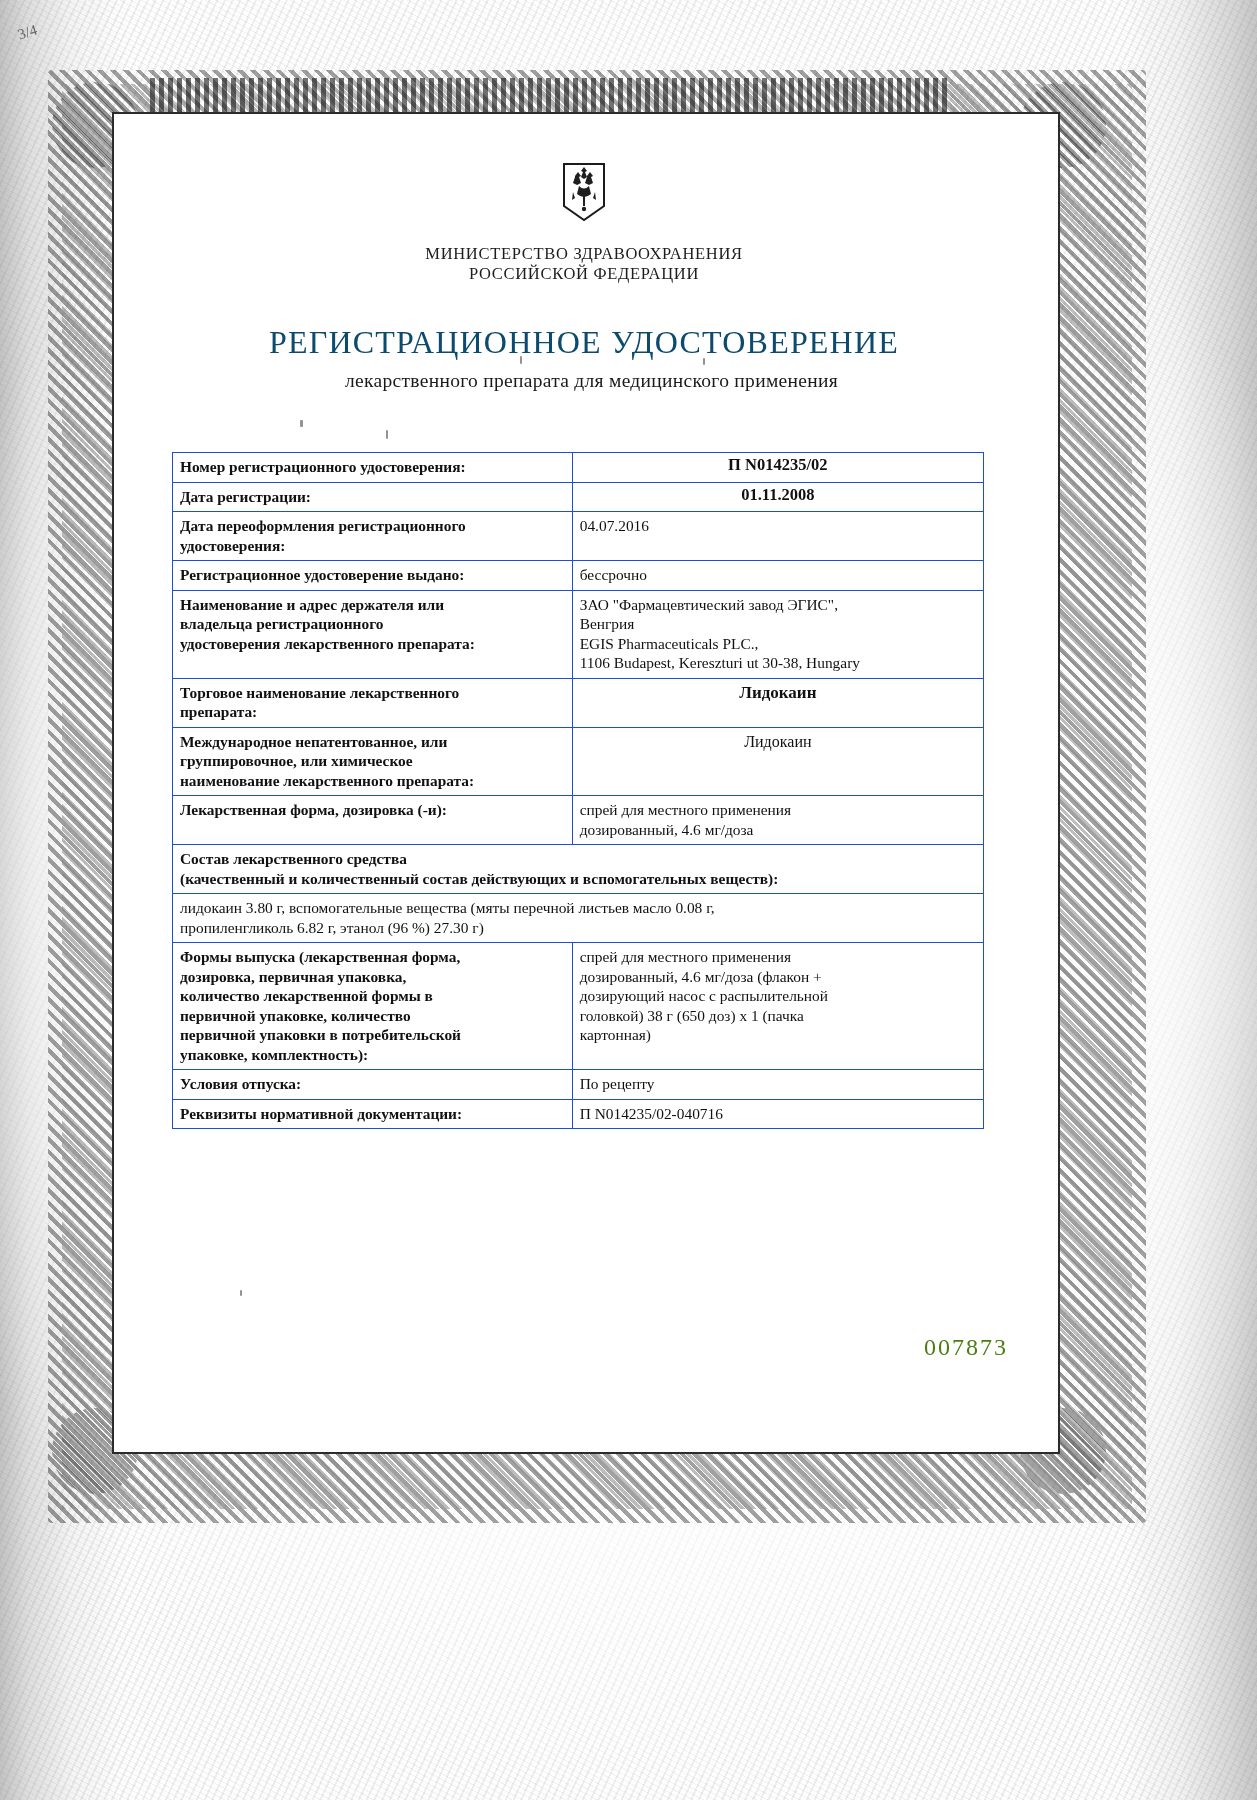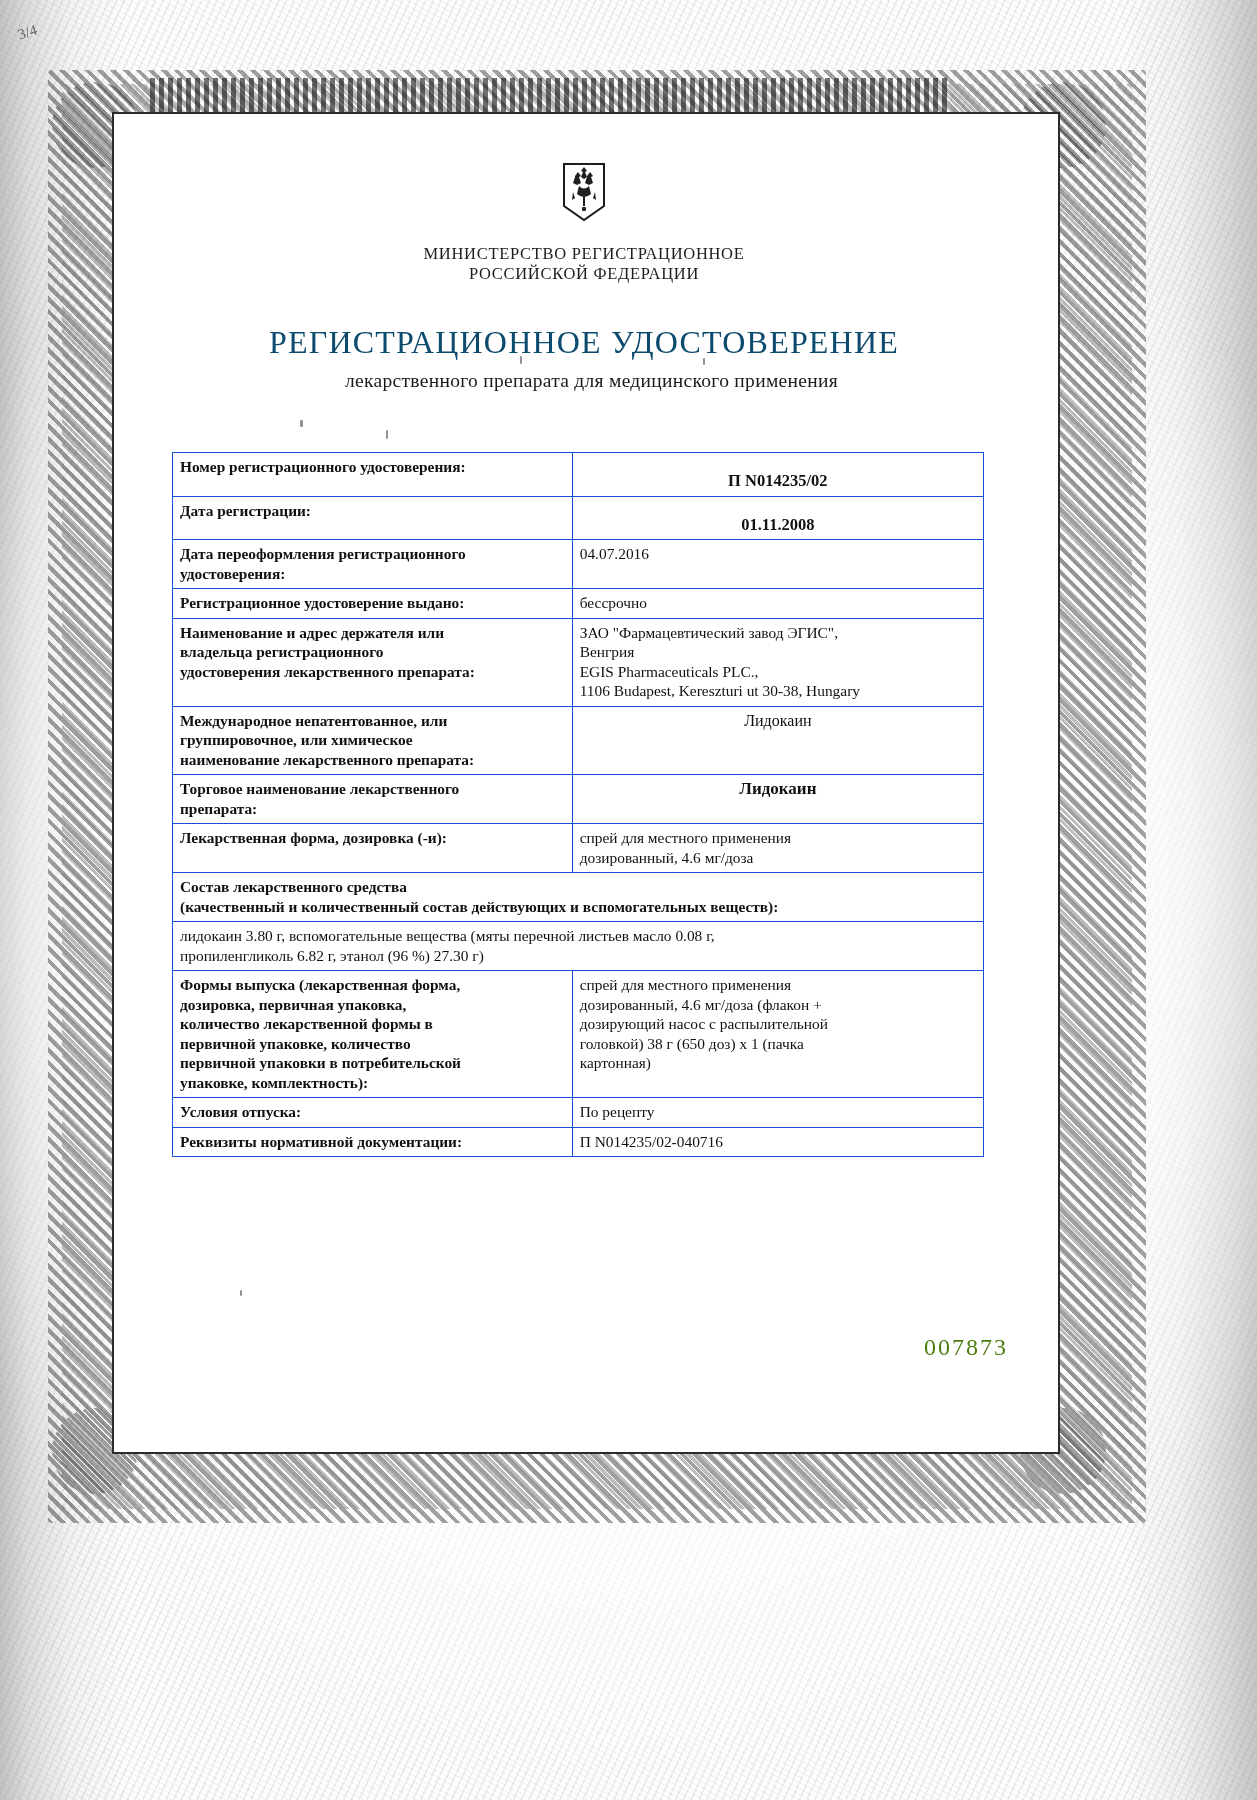--- a/index.html
+++ b/index.html
@@ -97,21 +97,21 @@
     color:#111;
   }
   table.reg td{
     border:1px solid #1d4ed8;
     padding:4px 7px 5px 7px;
     vertical-align:top;
     filter:blur(.18px);
   }
   td.lbl{width:400px;font-weight:bold;}
   td.val{width:412px;}
-  td.val.center{text-align:center;font-weight:bold;font-size:16.5px;padding-top:18px;}
+  td.val.center{text-align:center;font-weight:bold;font-size:16.5px;padding-top:2px;}
   td.val.name{text-align:center;font-weight:bold;font-size:17px;}
   td.val.name2{text-align:center;font-weight:normal;font-size:16px;}
   td.full{font-weight:bold;}
   td.full.norm{font-weight:normal;}
   .ln{display:block}
 
   .docnum{
     position:absolute;right:48px;top:1222px;
     font-size:24px;letter-spacing:2px;color:#4d7c0f;
     font-family:"Liberation Serif", serif;
@@ -154,21 +154,21 @@
         <path d="M17 24 q5 5 10 0 l2 8 q-7 6 -14 0z"></path>
         <path d="M21 34 h2 v10 h-2z"></path>
         <circle cx="22" cy="47" r="2.2"></circle>
         <path d="M11 30 l2 6 -3 2z"></path>
         <path d="M33 30 l-2 6 3 2z"></path>
       </g>
     </svg>
   </div>
 
   <div class="ministry">
-    <span class="ln">МИНИСТЕРСТВО РЕГИСТРАЦИОННОЕ</span>
+    <span class="ln">МИНИСТЕРСТВО ЗДРАВООХРАНЕНИЯ</span>
     <span class="ln">РОССИЙСКОЙ ФЕДЕРАЦИИ</span>
   </div>
 
   <div class="title">РЕГИСТРАЦИОННОЕ УДОСТОВЕРЕНИЕ</div>
   <div class="subtitle">лекарственного препарата для медицинского применения</div>
 
   <table class="reg">
     <tbody>
         <tr>
           <td class="lbl">
@@ -211,34 +211,34 @@
           </td>
           <td class="val">
             <span class="ln">ЗАО "Фармацевтический завод ЭГИС",</span>
             <span class="ln">Венгрия</span>
             <span class="ln">EGIS Pharmaceuticals PLC.,</span>
             <span class="ln">1106 Budapest, Kereszturi ut 30-38, Hungary</span>
           </td>
         </tr>
         <tr>
           <td class="lbl">
+            <span class="ln">Торговое наименование лекарственного</span>
+            <span class="ln">препарата:</span>
+          </td>
+          <td class="val name">
+            <span class="ln">Лидокаин</span>
+          </td>
+        </tr>
+        <tr>
+          <td class="lbl">
             <span class="ln">Международное непатентованное, или</span>
             <span class="ln">группировочное, или химическое</span>
             <span class="ln">наименование лекарственного препарата:</span>
           </td>
           <td class="val name2">
-            <span class="ln">Лидокаин</span>
-          </td>
-        </tr>
-        <tr>
-          <td class="lbl">
-            <span class="ln">Торговое наименование лекарственного</span>
-            <span class="ln">препарата:</span>
-          </td>
-          <td class="val name">
             <span class="ln">Лидокаин</span>
           </td>
         </tr>
         <tr>
           <td class="lbl">
             <span class="ln">Лекарственная форма, дозировка (-и):</span>
           </td>
           <td class="val">
             <span class="ln">спрей для местного применения</span>
             <span class="ln">дозированный, 4.6 мг/доза</span>

